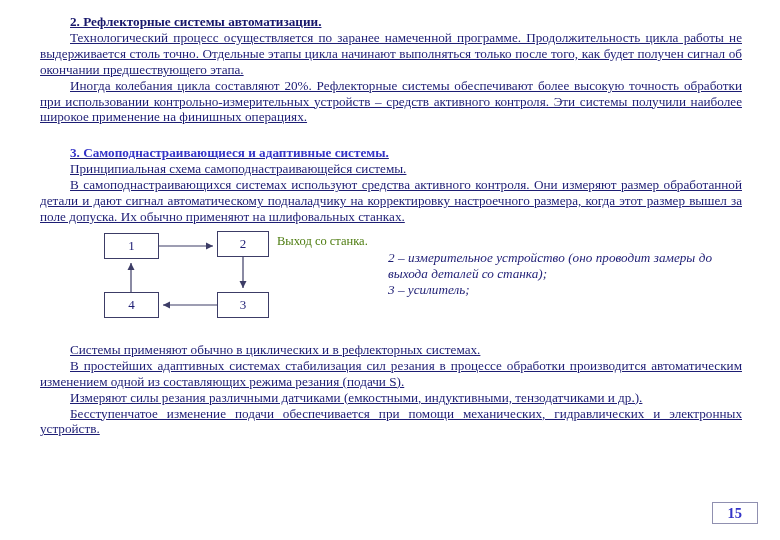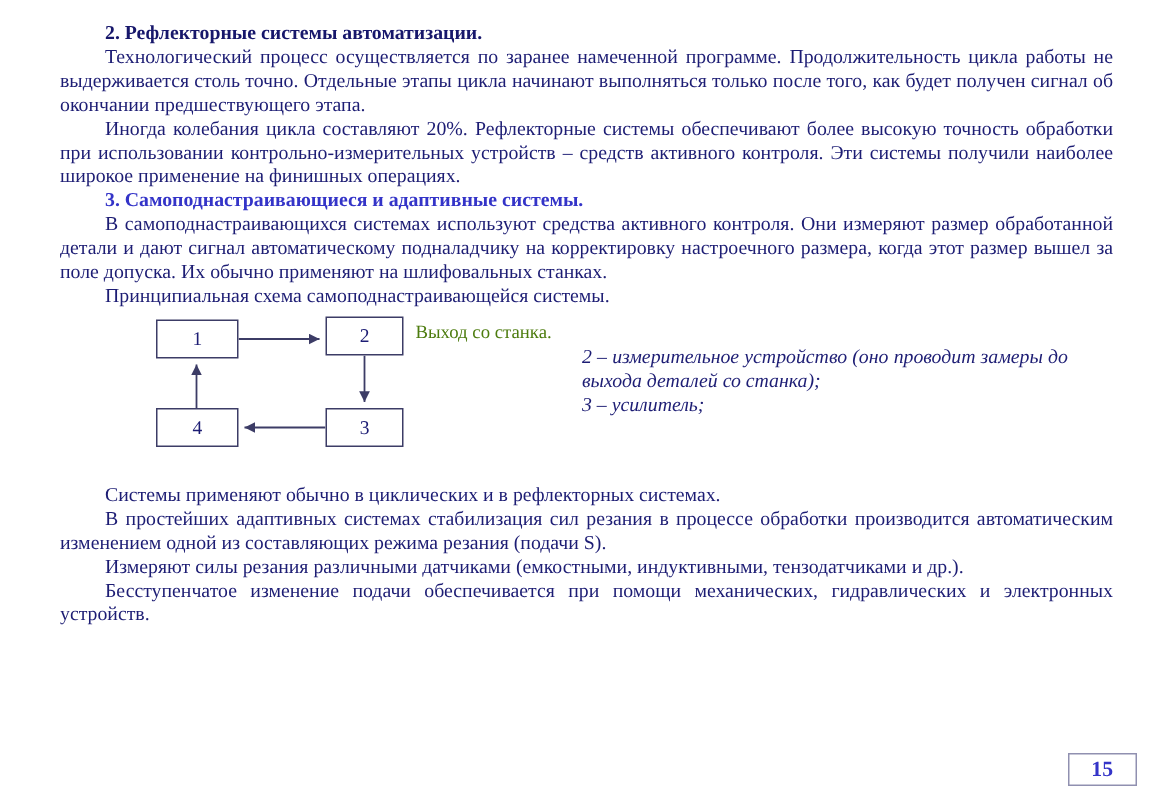--- a/index.html
+++ b/index.html
@@ -1,23 +1,23 @@
 <!DOCTYPE html>
 <html><head>
 <meta charset="utf-8">
 <style>
   html,body{margin:0;padding:0;}
   body{
     width:780px;height:540px;background:#ffffff;position:relative;overflow:hidden;
     font-family:"Liberation Serif","DejaVu Serif",serif;color:#1d1d74;
   }
-  .page{padding:14px 38px 0 40px;position:relative;}
+  .page{padding:14px 38px 0 40px;position:relative;text-decoration:underline;}
   p{margin:0;text-align:justify;text-indent:30px;font-size:13.2px;line-height:15.9px;}
   .h2{font-weight:bold;color:#17176b;}
-  .h3{font-weight:bold;color:#3434c8;margin-top:0;}
+  .h3{font-weight:bold;color:#3434c8;margin-top:20px;}
   
   .diagram{position:relative;height:112px;margin-top:5px;}
   .arrows{position:absolute;left:0;top:0;}
   .dbox{
     position:absolute;width:52px;height:26px;border:1px solid #3c3c66;background:#fff;
     display:flex;align-items:center;justify-content:center;
     font-size:13px;color:#1d1d74;box-sizing:border-box;
   }
   .box1{left:64px;top:3px;width:55px;}
   .box2{left:177px;top:1px;}
@@ -35,22 +35,22 @@
 </head>
 <body>
 
 <div class="page">
 
   <p class="h2">2. Рефлекторные системы автоматизации.</p>
   <p>Технологический процесс осуществляется по заранее намеченной программе. Продолжительность цикла работы не выдерживается столь точно. Отдельные этапы цикла начинают выполняться только после того, как будет получен сигнал об окончании предшествующего этапа.</p>
   <p>Иногда колебания цикла составляют 20%. Рефлекторные системы обеспечивают более высокую точность обработки при использовании контрольно-измерительных устройств – средств активного контроля. Эти системы получили наиболее широкое применение на финишных операциях.</p>
 
   <p class="h3">3. Самоподнастраивающиеся и адаптивные системы.</p>
+  <p>Принципиальная схема самоподнастраивающейся системы.</p>
   <p>В самоподнастраивающихся системах используют средства активного контроля. Они измеряют размер обработанной детали и дают сигнал автоматическому подналадчику на корректировку настроечного размера, когда этот размер вышел за поле допуска. Их обычно применяют на шлифовальных станках.</p>
-  <p>Принципиальная схема самоподнастраивающейся системы.</p>
 
   <div class="diagram">
     <svg class="arrows" width="700" height="112">
       <defs>
         <marker id="ah" markerWidth="8" markerHeight="8" refX="6" refY="3" orient="auto">
           <path d="M0,0 L6,3 L0,6 z" fill="#3c3c66"></path>
         </marker>
       </defs>
       <line x1="119" y1="16" x2="173" y2="16" stroke="#3c3c66" stroke-width="1.2" marker-end="url(#ah)"></line>
       <line x1="203" y1="27" x2="203" y2="58" stroke="#3c3c66" stroke-width="1.2" marker-end="url(#ah)"></line>

